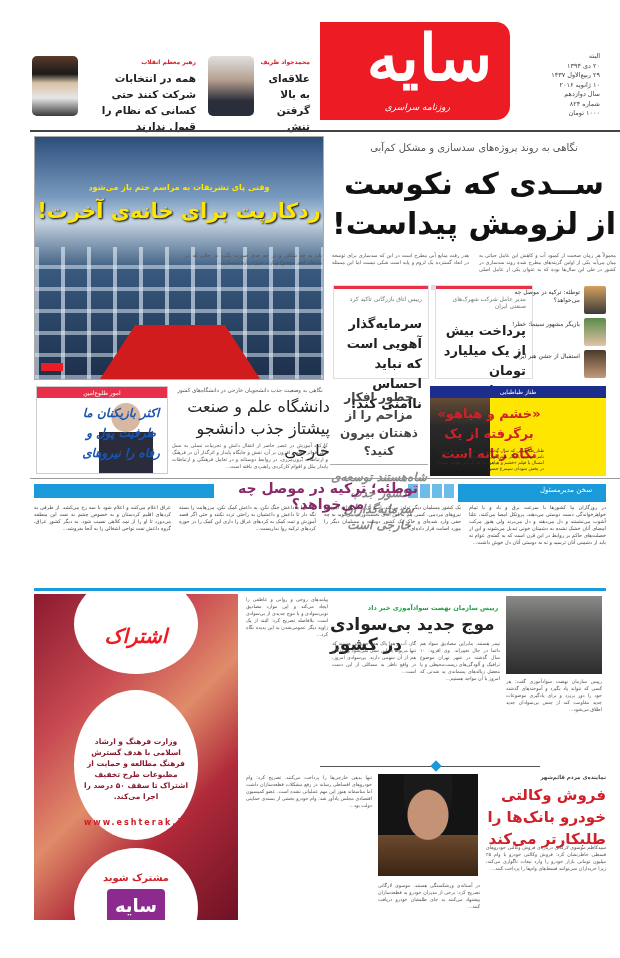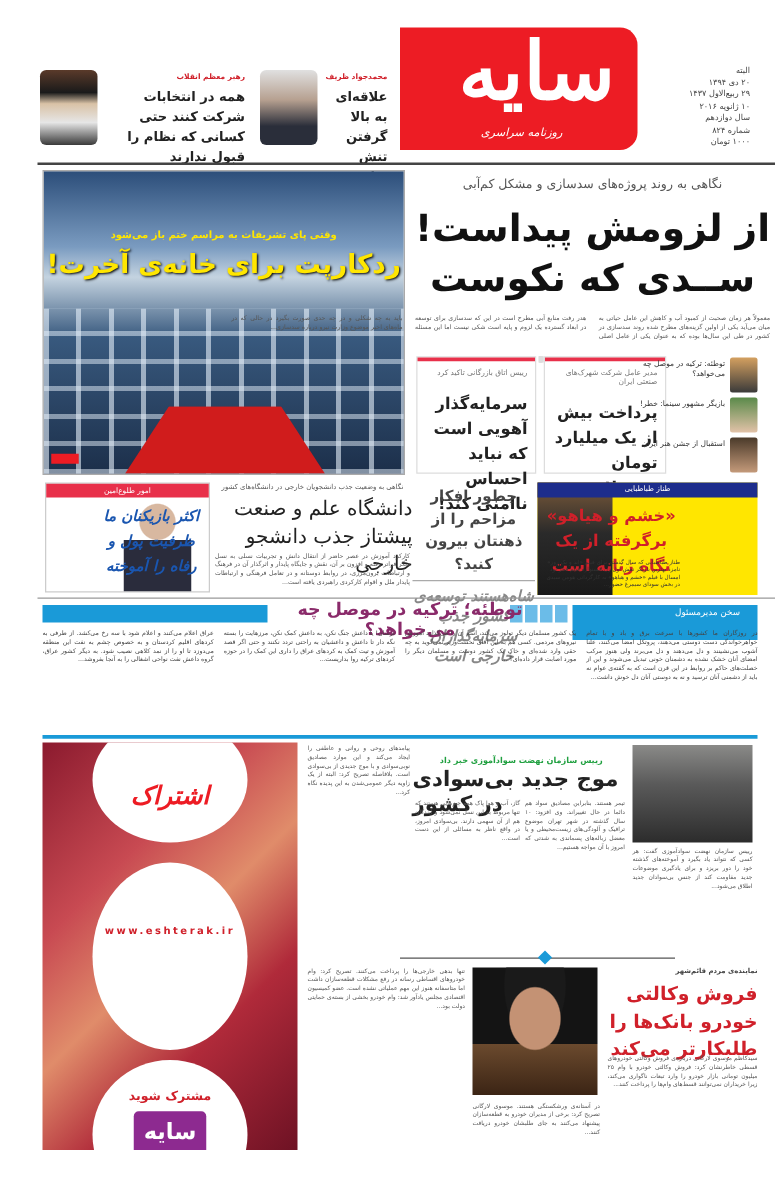--- a/index.html
+++ b/index.html
@@ -36,37 +36,37 @@
 .panel-yellow .body{position:absolute;left:4px;width:110px;top:62px;font-size:4.5px;line-height:6px;color:#333}
 .panel-blue{left:36px;top:386px;width:132px;height:88px;border:1px solid #ccc}
 .panel-blue .bar{position:absolute;top:0;left:0;right:0;height:11px;background:#e8304a;color:#fff;font-size:6px;text-align:center;line-height:11px}
 .panel-blue .h{position:absolute;right:4px;top:16px;width:84px;text-align:center;font-size:12px;font-weight:bold;line-height:20px;color:#1a56b0;font-style:italic}
 .panel-blue .fig{position:absolute;left:62px;bottom:0;width:54px;height:74px;background:radial-gradient(circle at 50% 25%,#d8b8a0 0 14px,transparent 15px),linear-gradient(180deg,transparent 45%,#2a2c3c 45%)}
 .uni-kicker{left:170px;top:387px;width:160px;text-align:center;font-size:5.5px;color:#555}
 .uni-head{left:170px;top:396px;width:160px;text-align:right;font-size:16px;font-weight:normal;line-height:22px}
 .gray-stack{left:330px;top:388px;width:98px}
 .gray-stack .a{font-size:12px;font-weight:bold;line-height:18px;color:#444;text-align:center}
 .gray-stack .b{font-size:12px;font-weight:bold;line-height:16px;color:#888;text-align:center;margin-top:4px;border-top:1px solid #aaa;padding-top:4px;font-style:italic}
-.editorial-bar{right:14px;top:484px;width:148px;height:28px;background:#1a9ad8}
+.editorial-bar{right:14px;top:484px;width:148px;height:18px;background:#1a9ad8}
 .editorial-bar span{position:absolute;right:14px;top:2px;color:#fff;font-size:7px}
 .editorial-squares{height:14px;top:484px;display:flex;gap:2px}
 .editorial-squares i{display:block;width:10px;height:14px;background:#6bbce8}
 .editorial-left{left:34px;top:484px;width:180px;height:14px;background:#1a9ad8}
 .editorial-title{left:228px;top:480px;width:200px;text-align:center;font-size:14px;font-weight:bold;color:#8a2a6a}
 .editorial-body{left:34px;top:504px;width:572px;height:82px;display:flex;flex-direction:row;gap:8px}
 .editorial-body div{flex:1;font-size:5px;line-height:7px;color:#444;text-align:justify}
 .blue-line{left:34px;top:588px;width:572px;height:3px;background:#1a9ad8}
 .ad{left:34px;top:594px;width:204px;height:326px;background:linear-gradient(135deg,#8b1a2e 0%,#c84a52 30%,#e08c6a 50%,#b02a3a 70%,#6e1224 100%);overflow:hidden}
 .ad .oval{position:absolute;left:40px;width:124px;background:#fff;border-radius:50%}
 .ad .logo-t{color:#ed1c24;font-size:20px;font-weight:bold;text-align:center;font-style:italic}
 .ad .txt{font-size:7.5px;font-weight:bold;line-height:11px;color:#8b1a2e;text-align:center}
 .ad .url{font-size:8px;font-weight:bold;letter-spacing:2px;color:#d0202a;text-align:center;direction:ltr}
 .ad .cta{font-size:10px;font-weight:bold;color:#d0202a;text-align:center}
 .ad .saye{margin:6px auto 0;width:58px;height:36px;background:#8d2a90;border-radius:4px;color:#fff;font-size:18px;font-weight:bold;text-align:center;line-height:34px}
-.lit-kicker{left:332px;top:604px;width:170px;text-align:center;font-size:6.5px;color:#20a040;font-weight:bold}
+.lit-kicker{left:348px;top:604px;width:170px;text-align:center;font-size:6.5px;color:#20a040;font-weight:bold}
 .lit-head{left:330px;top:614px;width:170px;text-align:left;font-size:17px;font-weight:bold;color:#222}
 .lit-photo{left:506px;top:596px;width:96px;height:78px;background:linear-gradient(180deg,#8a8a88 0%,#5a5a5a 40%,#2c2c2c 100%)}
 .col-text{font-size:4.8px;line-height:7px;color:#555;text-align:justify}
 .divider{left:320px;top:766px;width:220px;height:1px;background:#555}
 .divider-dot{left:432px;top:762px;width:8px;height:8px;background:#1a9ad8;transform:rotate(45deg)}
 .car-kicker{left:470px;top:774px;width:136px;font-size:5.5px;font-weight:bold;color:#444}
 .car-head{left:470px;top:784px;width:136px;font-size:15px;line-height:22px;font-weight:bold;color:#d0202a}
 .car-photo{left:378px;top:774px;width:100px;height:102px;background:radial-gradient(ellipse at 50% 40%,#c49274 0 20px,transparent 21px),radial-gradient(ellipse at 50% 14%,#1a1a1a 0 24px,transparent 25px),linear-gradient(180deg,#141414 0%,#141414 60%,#6b4a2e 60%,#3b2414 100%)}
 </style>
 </head>
@@ -102,22 +102,22 @@
 <div class="abs hero-img">
   <div class="grid"></div>
   <div class="carpet"></div>
   <div class="kick">وقتی پای تشریفات به مراسم ختم باز می‌شود</div>
   <div class="big">ردکارپت برای خانه‌ی آخرت!</div>
   <div class="stamp"></div>
 </div>
 
 <div class="abs lead-kicker">نگاهی به روند پروژه‌های سدسازی و مشکل کم‌آبی</div>
 <div class="abs lead-head">
+  <div>ســدی که نکوست</div>
   <div>از لزومش پیداست!</div>
-  <div>ســدی که نکوست</div>
 </div>
 <div class="abs small-body" style="left:332px;top:252px;width:284px;height:26px;column-count:2;column-gap:10px">معمولاً هر زمان صحبت از کمبود آب و کاهش این عامل حیاتی به میان می‌آید یکی از اولین گزینه‌های مطرح شده روند سدسازی در کشور در طی این سال‌ها بوده که به عنوان یکی از عامل اصلی هدر رفت منابع آبی مطرح است در این که سدسازی برای توسعه در ابعاد گسترده یک لزوم و پایه است شکی نیست اما این مسئله باید به چه شکلی و در چه حدی صورت بگیرد در حالی که در ماه‌های اخیر موضوع وزارت نیرو درباره سدسازی...</div>
 
 <div class="abs box" style="left:434px;top:286px;width:0"></div>
 <div class="abs box" style="left:433px;top:286px;width:0"></div>
 <div class="abs box" style="left:433px;top:286px;width:0"></div>
 
 <div class="abs box" style="left:432px;top:286px;width:0"></div>
 <div class="abs box" style="left:432px;top:286px;width:0"></div>
 <div class="abs box" style="left:432px;top:286px;width:0"></div>
@@ -156,21 +156,21 @@
   <div class="b">شاه‌هستند توسعه‌ی کشور جذب سرمایه‌گذاران خارجی است</div>
 </div>
 
 <div class="abs uni-kicker">نگاهی به وضعیت جذب دانشجویان خارجی در دانشگاه‌های کشور</div>
 <div class="abs uni-head">دانشگاه علم و صنعت پیشتاز جذب دانشجو خارجی</div>
 <div class="abs small-body" style="left:172px;top:442px;width:156px;height:34px">کارکرد آموزش در عصر حاضر از انتقال دانش و تجربیات نسلی به نسل دیگر فراتر رفته و افزون بر آن، نقش و جایگاه پایدار و اثرگذار آن در فرهنگ و ارتباطات برون‌مرزی، در روابط دوستانه و در تعامل فرهنگی و ارتباطات پایدار ملل و اقوام کارکردی راهبردی یافته است...</div>
 
 <div class="abs panel-blue">
   <div class="bar">امور طلوع‌امین</div>
   <div class="fig"></div>
-  <div class="h">اکثر بازیکنان ما ظرفیت پول و رفاه را آموخته</div>
+  <div class="h">اکثر بازیکنان ما ظرفیت پول و رفاه را نیروهای</div>
 </div>
 
 <div class="abs rule" style="top:478px;height:1px;background:#999"></div>
 
 <div class="abs editorial-bar">
   <span>سخن مدیرمسئول</span>
 </div>
 <div class="abs editorial-squares" style="right:166px">
     <i></i>
     <i></i>
@@ -186,21 +186,22 @@
   <div>ترسان! یا داعش جنگ نکن، به داعش کمک نکن، مرزهایت را بسته نگه دار تا داعش و داعشیان به راحتی تردد نکنند و حتی اگر قصد آموزش و تیت کمک به کردهای عراق را داری این کمک را در حوزه کردهای ترکیه روا بداریست...</div>
   <div>عراق اعلام می‌کنند و اعلام شود با سه رخ می‌کشد. از طرفی به کردهای اقلیم کردستان و به خصوص چشم به نفت این منطقه می‌دوزد تا او را از نمد کلاهی نصیب شود. به دیگر کشور عراق، گروه داعش نفت نواحی اشغالی را به آنجا بفروشد...</div>
 </div>
 <div class="abs blue-line"></div>
 
 <div class="abs ad">
   <div class="oval" style="top:-20px;height:100px;padding-top:50px">
     <div class="logo-t">اشتراک</div>
   </div>
   <div class="oval" style="top:96px;height:150px;padding:46px 8px 0">
-    <div class="url" style="margin-top:4px">www.eshterak.ir</div>
+    <div class="txt">وزارت فرهنگ و ارشاد اسلامی با هدف گسترش فرهنگ مطالعه و حمایت از مطبوعات طرح تخفیف اشتراک تا سقف ۵۰ درصد را اجرا می‌کند.</div>
+    <div class="url" style="margin-top:16px">www.eshterak.ir</div>
   </div>
   <div class="oval" style="top:254px;height:120px;padding-top:24px">
     <div class="cta">مشترک شوید</div>
     <div class="saye">سایه</div>
   </div>
 </div>
 
 <div class="abs lit-photo"></div>
 <div class="abs lit-kicker">رییس سازمان نهضت سوادآموزی خبر داد</div>
 <div class="abs lit-head">موج جدید بی‌سوادی در کشور</div>

